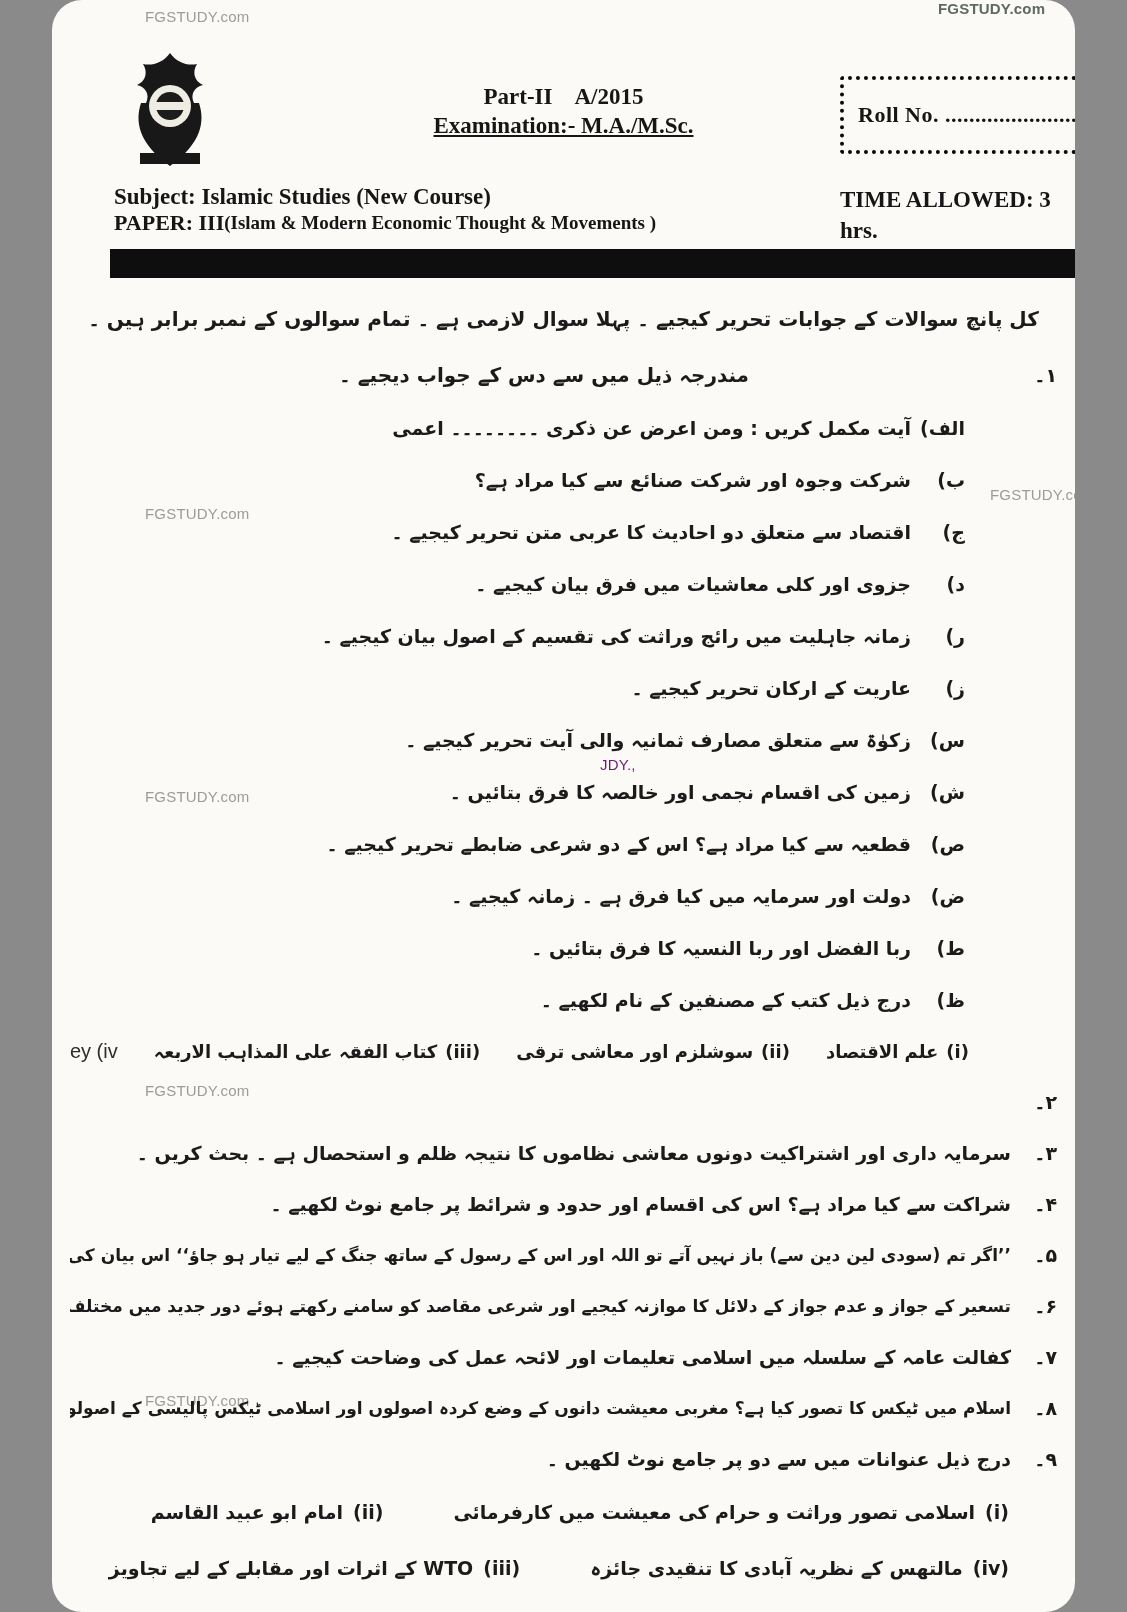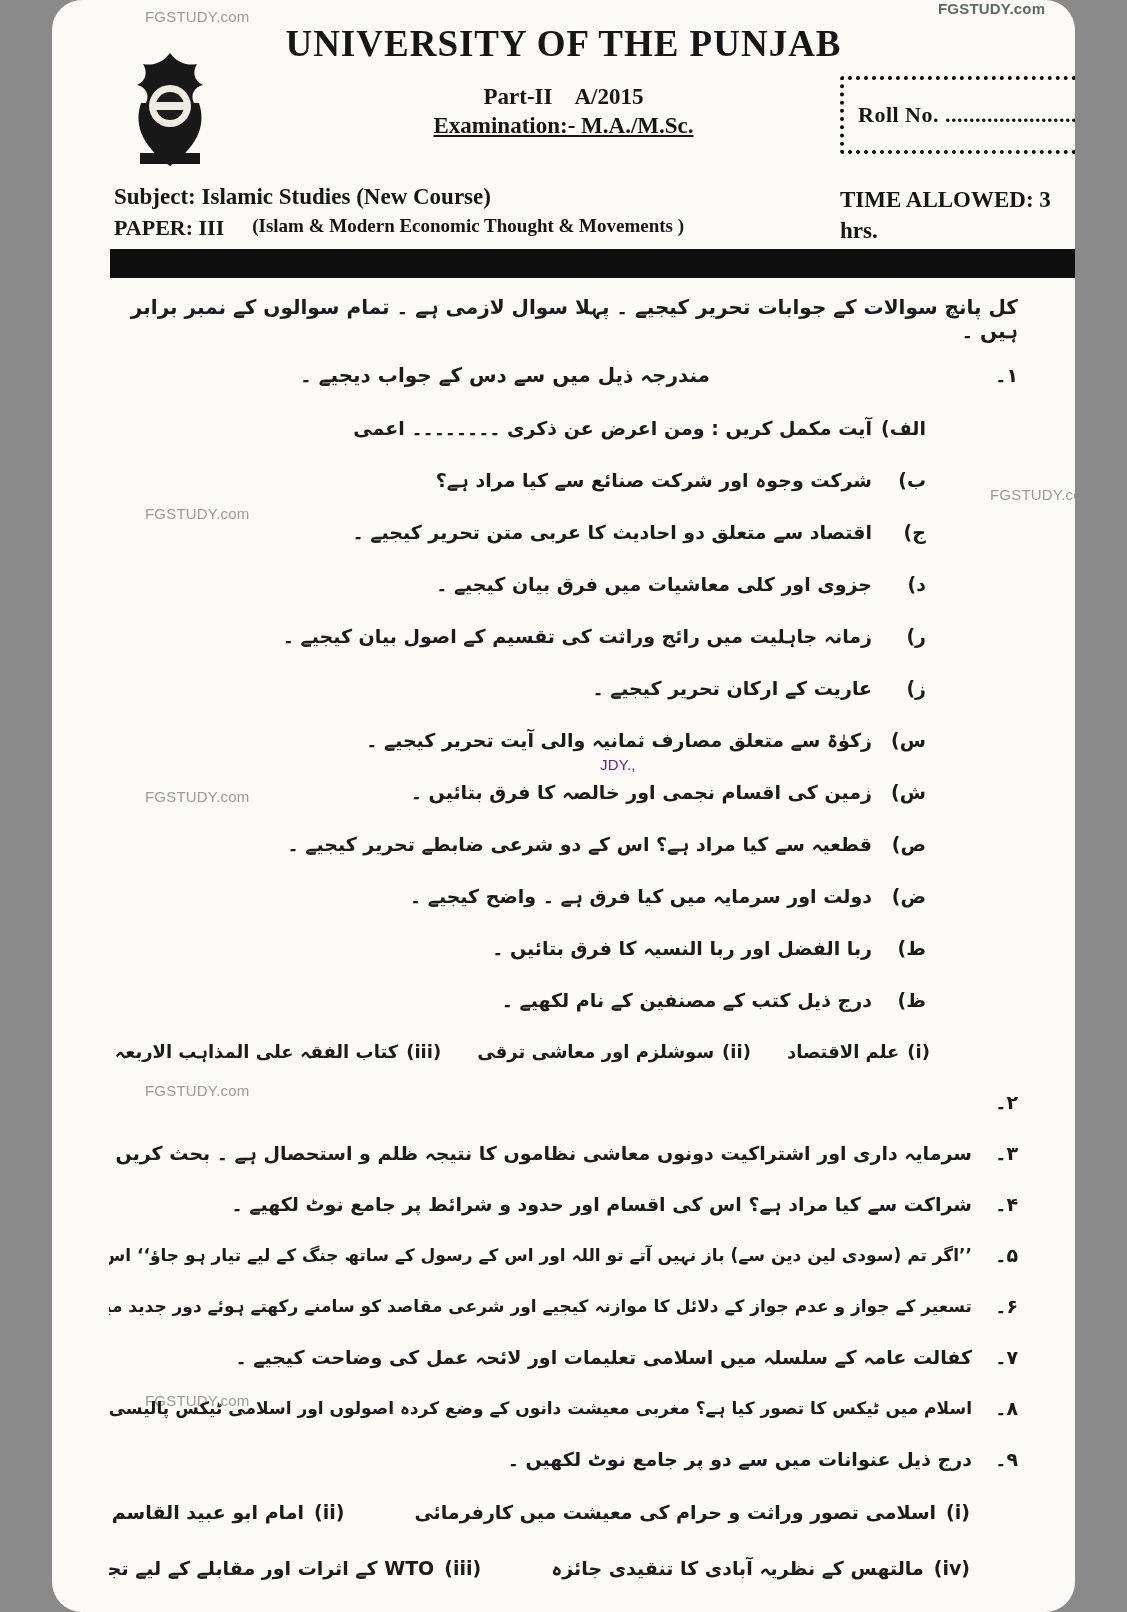--- a/index.html
+++ b/index.html
@@ -34,29 +34,29 @@
   .rollbox {
     position:absolute; left:788px; top:76px; width:292px; height:78px;
     border:4px dotted #0a0a0a; border-radius:4px;
     display:flex; align-items:center; padding-left:14px;
     font-size:22px; font-weight:bold; letter-spacing:.5px;text-align:center;
   }
   .corner-block { position:absolute; left:1069px; top:74px; width:23px; height:88px; background:#0c0c0c; }
 
   .meta-left { position:absolute; left:62px; top:184px; font-weight:bold; }
   .subject { font-size:23px; }
-  .paper-row { margin-top:5px; display:flex; gap:28px; align-items:flex-start; }
+  .paper-row { display:flex; gap:0; align-items:center; }
   .paper-no { font-size:22px; }
   .paper-title { font-size:19px; }
   .meta-right { position:absolute; left:788px; top:184px; font-weight:bold; font-size:23px; line-height:1.35; }
 
   .bar { position:absolute; left:58px; top:249px; width:1038px; height:29px; background:#0e0e0e; }
 
   .urdu {
-    position:absolute; top:290px; left:0; width:100%; padding:0 57px;
+    position:absolute; top:290px; left:0; width:100%; padding:0 18px;
     direction:rtl; font-family:"DejaVu Sans", sans-serif; color:#1b1b1b;
   }
   .row { display:flex; align-items:center; overflow:hidden; }
   .instr { height:58px; justify-content:center; font-size:20px; font-weight:bold; }
   .q1row { height:54px; font-size:20px; font-weight:bold; }
   .qnum { flex:0 0 38px; font-size:19px; }
   .q1text { margin-right:270px; }
   .part { height:52px; margin-right:92px; font-size:19px; font-weight:bold; }
   .plabel { flex:0 0 54px; }
   .books { height:50px; margin-right:88px; font-size:18px; font-weight:bold; gap:36px; }
@@ -78,21 +78,20 @@
 
   <span class="wm" style="left:93px; top:8px;">FGSTUDY.com</span>
   <span class="wm dark" style="left:886px; top:0px;">FGSTUDY.com</span>
   <span class="wm" style="left:93px; top:505px;">FGSTUDY.com</span>
   <span class="wm" style="left:938px; top:486px;">FGSTUDY.com</span>
   <span class="wm" style="left:93px; top:788px;">FGSTUDY.com</span>
   <span class="wm frag" style="left:548px; top:756px;">JDY.,</span>
   <span class="wm" style="left:93px; top:1082px;">FGSTUDY.com</span>
   <span class="wm" style="left:93px; top:1392px;">FGSTUDY.com</span>
 
-  <div class="title">UNIVERSITY OF THE PUNJAB</div>
   <div class="part-line">
     <span>Part-II</span>
     <span>A/2015</span>
   </div>
   <div class="exam-line">Examination:- M.A./M.Sc.</div>
 
   <div class="logo">
     <svg width="96" height="122" viewBox="0 0 96 122">
       <path d="M48 3 C41 13 30 16 21 14 C26 22 24 31 15 35 C24 37 28 45 24 53 L19 53 C13 71 16 93 48 116 C80 93 83 71 77 53 L72 53 C68 45 72 37 81 35 C72 31 70 22 75 14 C66 16 55 13 48 3 Z" fill="#181818"></path>
       <circle cx="48" cy="56" r="21" fill="#efece3"></circle>
@@ -161,21 +160,21 @@
     <div class="row part">
       <span class="plabel">ش)</span>
       <span>زمین کی اقسام نجمی اور خالصہ کا فرق بتائیں ۔</span>
     </div>
     <div class="row part">
       <span class="plabel">ص)</span>
       <span>قطعیہ سے کیا مراد ہے؟ اس کے دو شرعی ضابطے تحریر کیجیے ۔</span>
     </div>
     <div class="row part">
       <span class="plabel">ض)</span>
-      <span>دولت اور سرمایہ میں کیا فرق ہے ۔ واضح کیجیے ۔</span>
+      <span>دولت اور سرمایہ میں کیا فرق ہے ۔ زمانہ کیجیے ۔</span>
     </div>
     <div class="row part">
       <span class="plabel">ط)</span>
       <span>ربا الفضل اور ربا النسیہ کا فرق بتائیں ۔</span>
     </div>
     <div class="row part">
       <span class="plabel">ظ)</span>
       <span>درج ذیل کتب کے مصنفین کے نام لکھیے ۔</span>
     </div>
 

